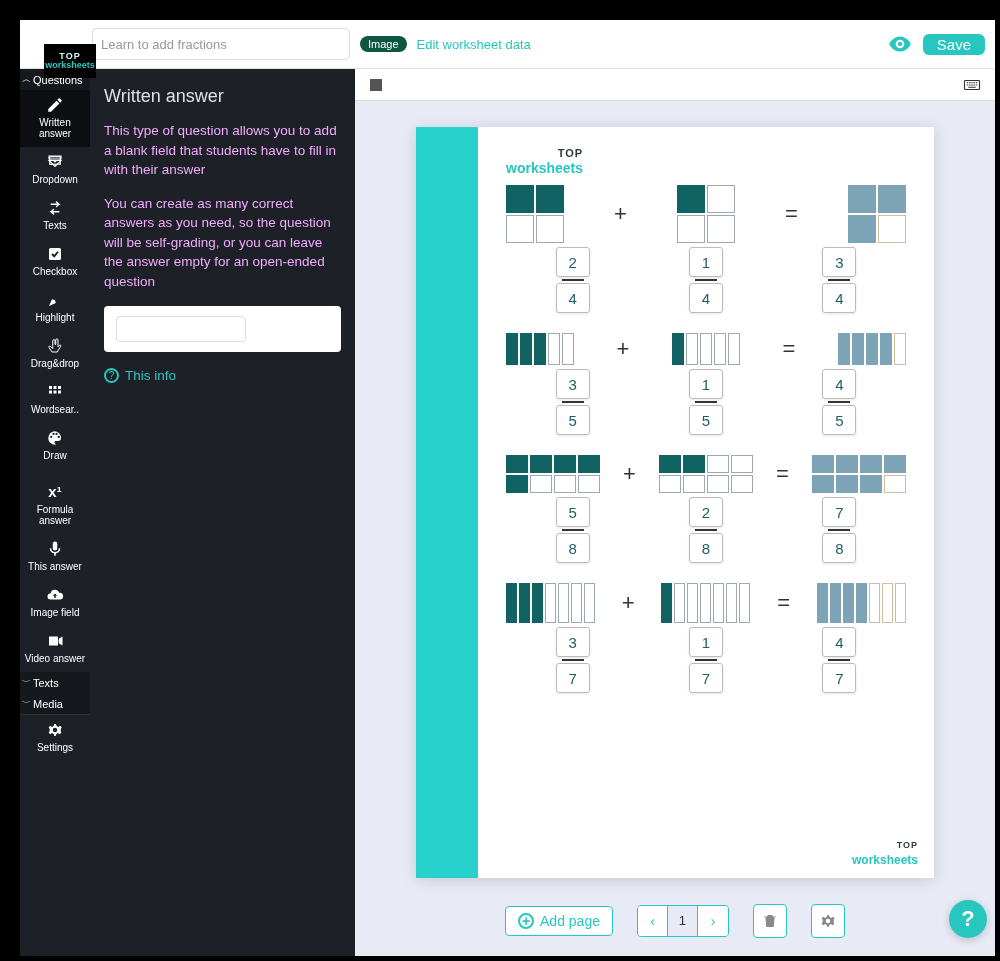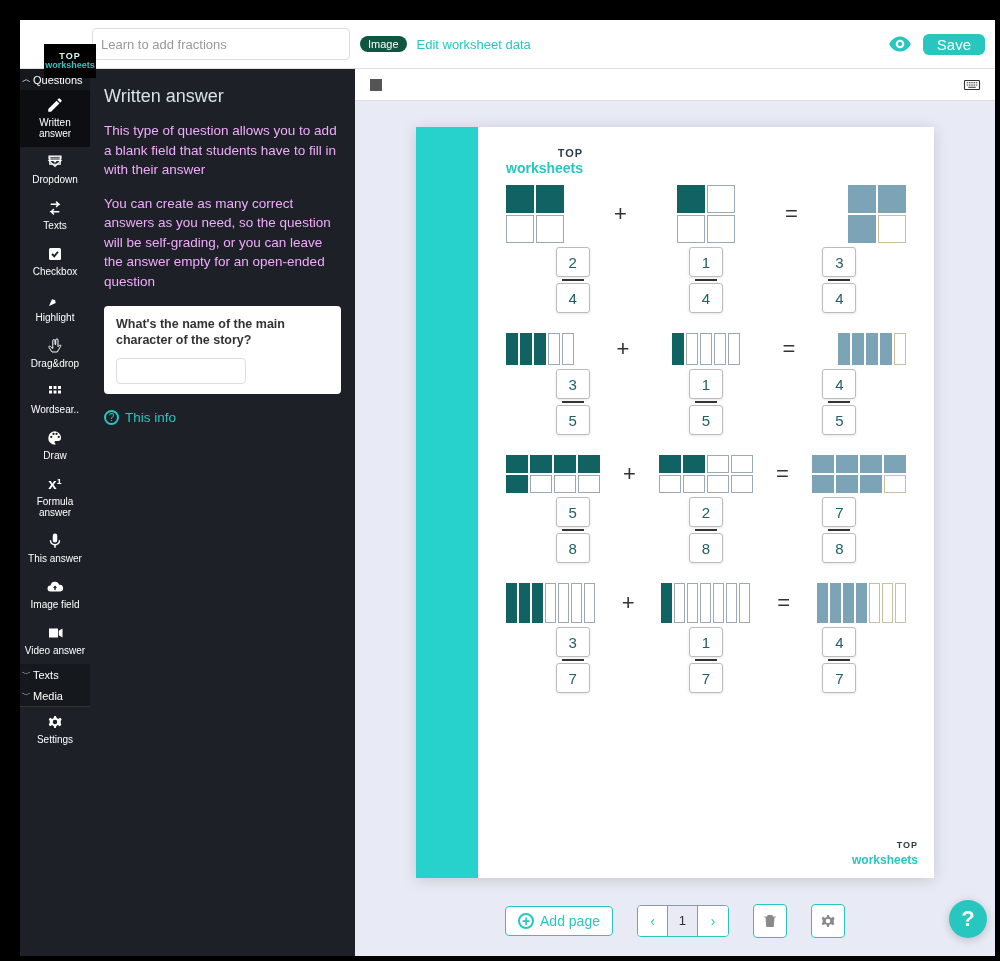--- a/index.html
+++ b/index.html
@@ -180,21 +180,21 @@
       </div>
       <div class="side-item">
         <span class="ic">
             <svg class="ic" viewBox="0 0 24 24">
               <path d="M12 3a9 9 0 100 18c1 0 1-1 0-2s-1-3 1-3h3a4 4 0 004-4 9 9 0 00-8-9zM7 12a1.5 1.5 0 110-3 1.5 1.5 0 010 3zm3-4a1.5 1.5 0 110-3 1.5 1.5 0 010 3zm4 0a1.5 1.5 0 110-3 1.5 1.5 0 010 3zm3 4a1.5 1.5 0 110-3 1.5 1.5 0 010 3z"></path>
             </svg>
           </span>
         <span class="lbl">Draw</span>
       </div>
       <div class="side-item">
-        <span class="ic" style="font-size:15px; font-weight:700;">x¹</span>
+        <span class="ic" style="font-size:15px; font-weight:700;margin-top:8px;">x¹</span>
         <span class="lbl">Formula answer</span>
       </div>
       <div class="side-item">
         <span class="ic">
             <svg class="ic" viewBox="0 0 24 24">
               <path d="M12 14a3 3 0 003-3V5a3 3 0 00-6 0v6a3 3 0 003 3zm5-3a5 5 0 01-10 0H5a7 7 0 006 6.9V21h2v-3.1A7 7 0 0019 11h-2z"></path>
             </svg>
           </span>
         <span class="lbl">This answer</span>
       </div>
@@ -232,21 +232,20 @@
           </span>
         <span class="lbl">Settings</span>
       </div>
     </div>
 
     <div class="explain">
       <h2>Written answer</h2>
       <p>This type of question allows you to add a blank field that students have to fill in with their answer</p>
       <p>You can create as many correct answers as you need, so the question will be self-grading, or you can leave the answer empty for an open-ended question</p>
       <div class="example-card">
-        <div class="q">What's the name of the main character of the story?</div>
         <div class="ans-box"></div>
       </div>
       <div class="more-info">
         <span class="qm">?</span>
         <span>This info</span>
       </div>
     </div>
 
     <div class="canvas-wrap">
       <div class="canvas-toolbar">

